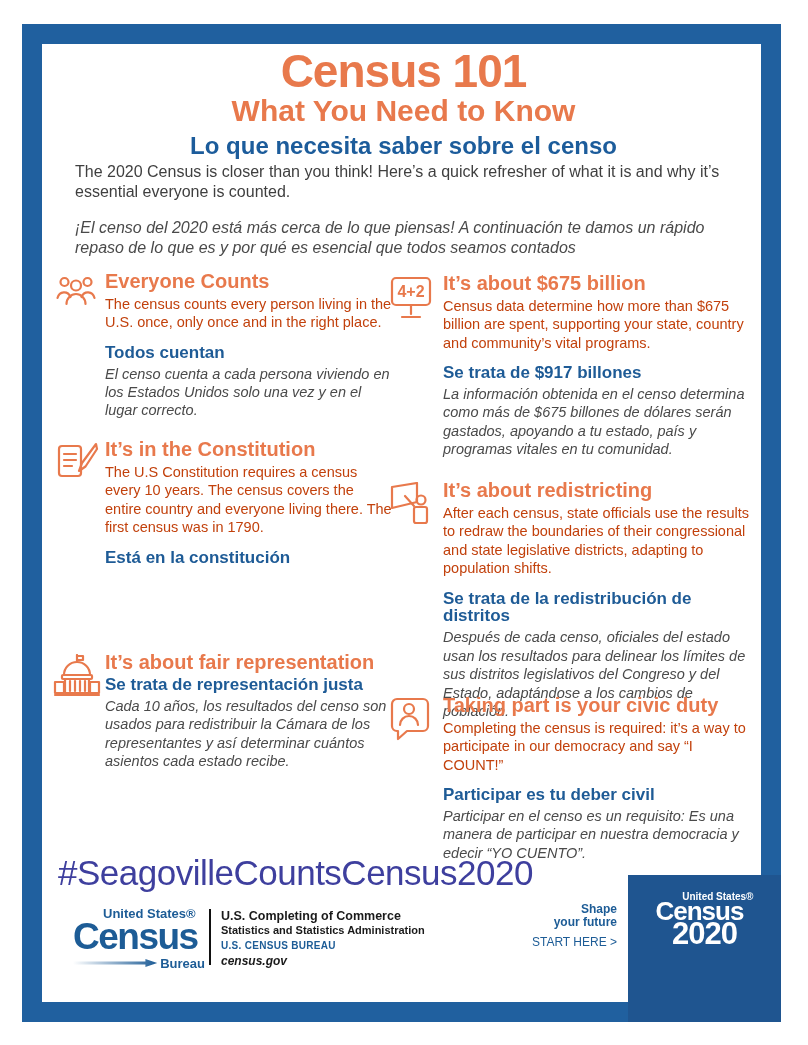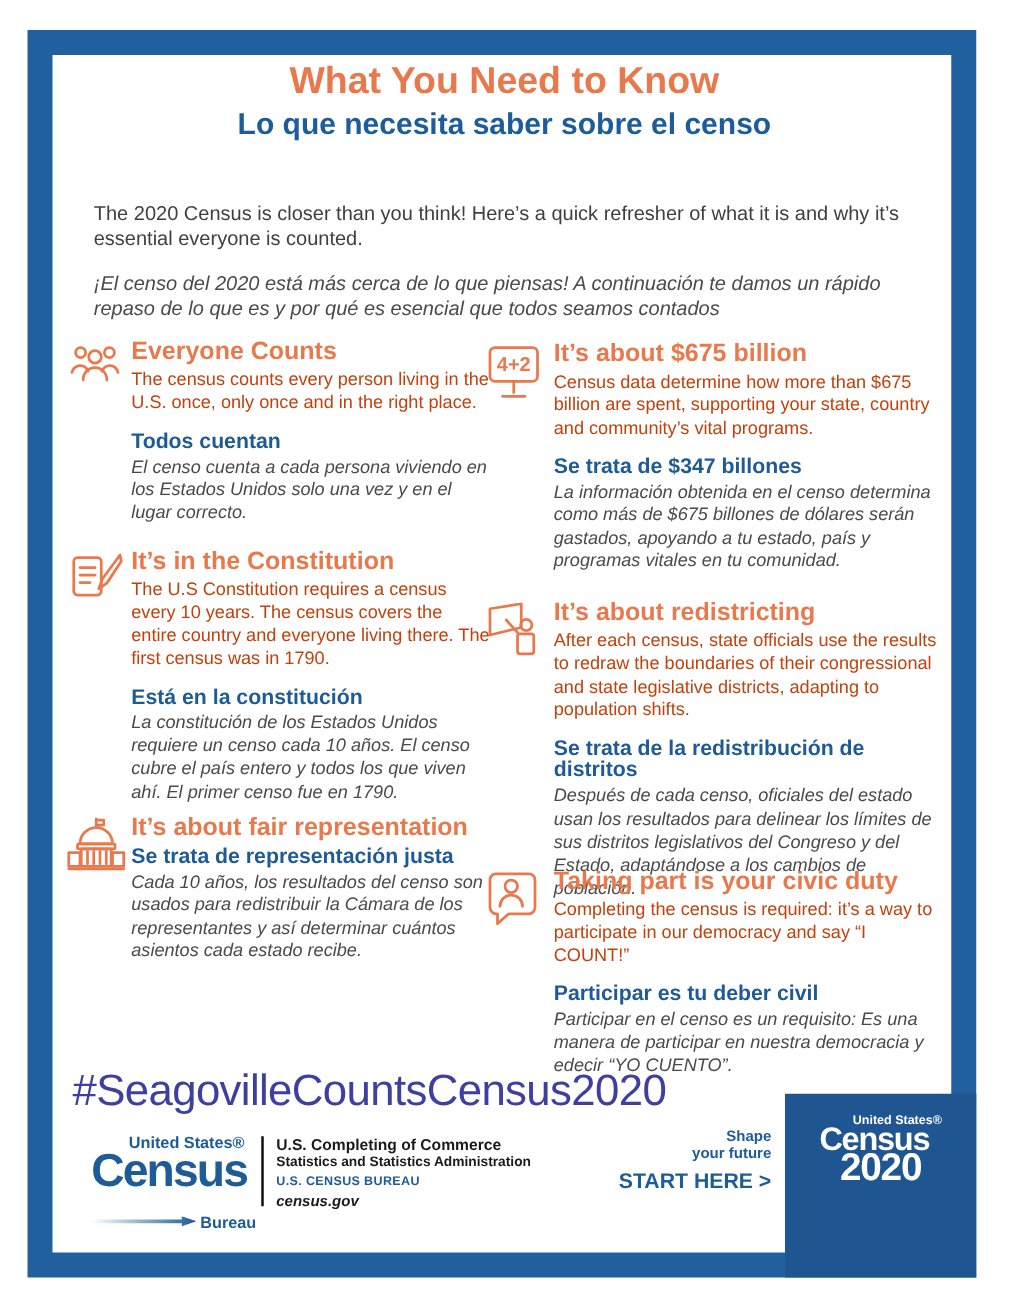--- a/index.html
+++ b/index.html
@@ -33,47 +33,48 @@
   .sec-icon svg{stroke:#e8794c;fill:none;stroke-width:2.2;stroke-linecap:round;stroke-linejoin:round;}
 
   
   .hashtag{position:absolute;left:58px;top:853px;color:#3e3f9e;font-size:35px;
            letter-spacing:-0.5px;}
 
   
   .cb-logo{position:absolute;left:73px;top:906px;width:132px;color:#1d5c96;}
   .cb-us{font-size:13px;font-weight:bold;margin-left:30px;white-space:nowrap;}
   .cb-census{font-size:37px;font-weight:bold;line-height:0.88;letter-spacing:-1.5px;}
-  .cb-row{display:flex;align-items:center;margin-top:16px;}
+  .cb-row{display:flex;align-items:center;margin-top:2px;}
   .cb-bar{flex:1;height:10px;background:linear-gradient(to right,#fff,#1d5c96);
           clip-path:polygon(0 35%,86% 35%,86% 10%,100% 50%,86% 90%,86% 65%,0 65%);}
   .cb-bureau{font-size:13px;font-weight:bold;margin-left:3px;}
   .fdiv{position:absolute;left:209px;top:909px;width:2px;height:56px;background:#111;}
   .commerce{position:absolute;left:221px;top:909px;color:#1a1a1a;}
   .c1{font-size:12.5px;font-weight:bold;}
   .c2{font-size:11px;font-weight:bold;margin-top:1px;}
   .c3{font-size:10px;font-weight:bold;color:#1d5c96;margin-top:4px;letter-spacing:0.3px;}
   .c4{font-size:12px;font-weight:bold;font-style:italic;margin-top:3px;}
   .shape{position:absolute;left:445px;top:903px;width:172px;text-align:right;color:#1d5c96;}
   .sh1,.sh2{font-size:12px;font-weight:bold;line-height:1.12;}
-  .sh3{font-size:17px;font-weight:bold;margin-top:5px;}
+  .sh3{font-size:12px;font-weight:normal;margin-top:5px;}
   .c2020{position:absolute;left:628px;top:875px;width:153px;height:147px;background:#1f5590;
          color:#fff;box-sizing:border-box;padding-top:16px;}
   .c2020-in{width:98px;margin:0 auto;}
   .c2020-us{font-size:10px;font-weight:bold;text-align:right;}
   .c2020-census{font-size:26px;font-weight:bold;letter-spacing:-1px;line-height:0.9;margin-top:-2px;}
   .c2020-year{font-size:31px;font-weight:bold;letter-spacing:-1px;line-height:0.9;text-align:center;margin-top:-3px;}
 </style>
 </head>
 <body>
 
 <div class="page">
   <div class="frame"></div>
 
   <div class="hdr">
+    <h1 class="t1">Census 101</h1>
     <h2 class="t2">What You Need to Know</h2>
     <h3 class="t3">Lo que necesita saber sobre el censo</h3>
   </div>
   <p class="intro-en">The 2020 Census is closer than you think!  Here’s a quick refresher of what it is and why it’s essential everyone is counted.</p>
   <p class="intro-es">¡El censo del 2020 está más cerca de lo que piensas! A continuación te damos un rápido repaso de lo que es y por qué es esencial que todos seamos contados</p>
 
   <section class="sec sec-left" id="sec-0">
     <span class="sec-icon">
       <svg width="40" height="36" viewBox="0 0 40 36">
         <circle cx="8.5" cy="9" r="4"></circle>
@@ -97,21 +98,20 @@
       <svg width="44" height="40" viewBox="0 0 44 40">
         <rect x="3" y="5" width="22" height="30" rx="3"></rect>
         <path d="M8 13 h12 M8 19 h12 M8 25 h8"></path>
         <path d="M40 3 L26 22 l-3 8 6.5 -4.5 L41 8 z"></path>
       </svg>
     </span>
     <div class="sec-text">
       <h3 class="t-en">It’s in the Constitution</h3>
       <p class="b-en">The U.S Constitution requires a census every 10 years. The census covers the entire country and everyone living there. The first census was in 1790.</p>
       <h4 class="t-es">Está en la constitución</h4>
-      <p class="b-es">La constitución de los Estados Unidos requiere un censo cada 10 años. El censo cubre el país entero y todos los que viven ahí. El primer censo fue en 1790.</p>
     </div>
   </section>
 
   <section class="sec sec-left" id="sec-2">
     <span class="sec-icon" style="left:-4px;">
       <svg width="50" height="46" viewBox="0 0 50 46">
         <path d="M25 1 v6"></path>
           <path d="M25 2 h6 v4 h-6"></path>
         <path d="M12 21 a13 13 0 0 1 26 0 z"></path>
         <rect x="10" y="21" width="30" height="4" rx="1"></rect>
@@ -133,21 +133,21 @@
     <span class="sec-icon">
       <svg width="42" height="46" viewBox="0 0 42 46">
         <rect x="2" y="3" width="38" height="27" rx="4"></rect>
         <text x="21" y="22" text-anchor="middle" font-size="16" font-weight="bold" fill="#e8794c" stroke="none" font-family="Liberation Sans, sans-serif">4+2</text>
         <path d="M21 30 v9 M12 42 h18"></path>
       </svg>
     </span>
     <div class="sec-text">
       <h3 class="t-en">It’s about $675 billion</h3>
       <p class="b-en">Census data determine how more than $675 billion are spent, supporting your state, country and community’s vital programs.</p>
-      <h4 class="t-es">Se trata de $347 billones</h4>
+      <h4 class="t-es">Se trata de $917 billones</h4>
       <p class="b-es">La información obtenida en el censo determina como más de $675 billones de dólares serán gastados, apoyando a tu estado, país y programas vitales en tu comunidad.</p>
     </div>
   </section>
 
   <section class="sec sec-right" id="sec-4">
     <span class="sec-icon">
       <svg width="40" height="44" viewBox="0 0 40 44">
         <path d="M2 5 L27 1 L27 20 L2 26 z"></path>
         <path d="M24 24 L15 14"></path>
         <circle cx="31" cy="18" r="4.5"></circle>

